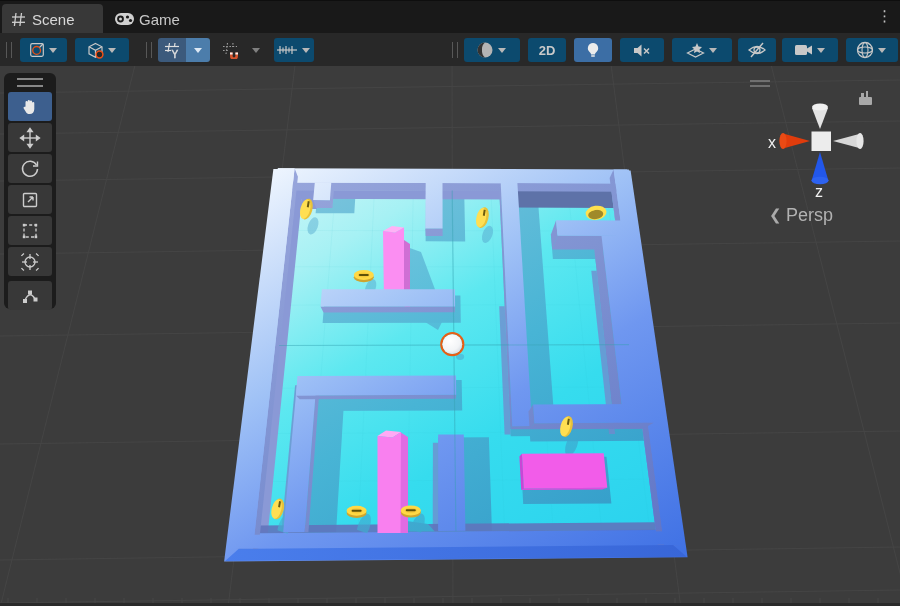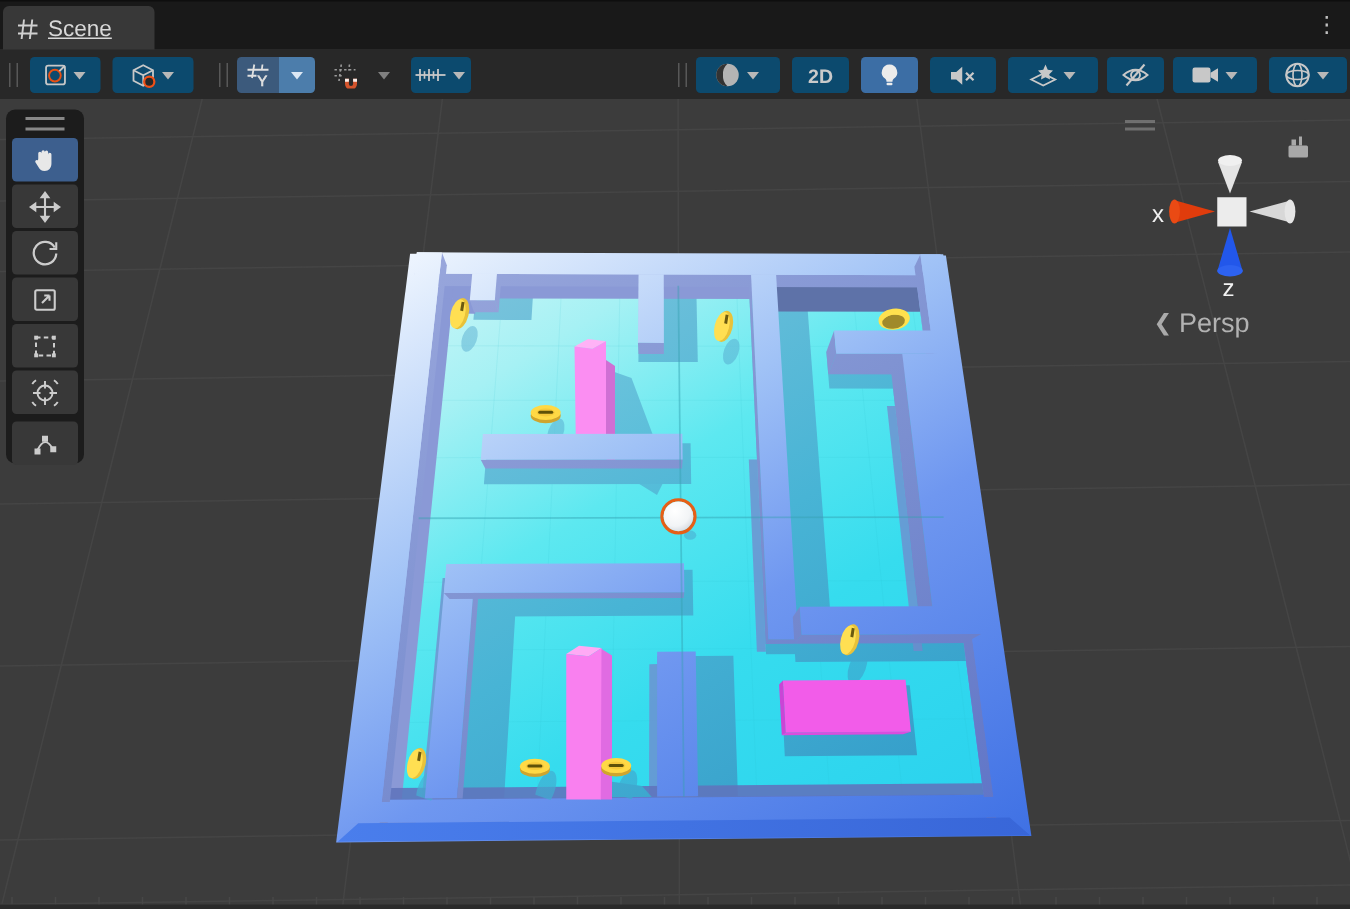--- a/index.html
+++ b/index.html
@@ -1,17 +1,17 @@
 <!DOCTYPE html>
 <html><head><meta charset="utf-8"><style>
 *{margin:0;padding:0;box-sizing:border-box;}
 html,body{width:900px;height:606px;overflow:hidden;background:#3c3c3c;font-family:"Liberation Sans",sans-serif;}
 #tabbar{position:absolute;left:0;top:0;width:900px;height:33px;background:#191919;border-top:1px solid #0e0e0e;}
 .tab{position:absolute;top:3px;height:30px;display:flex;align-items:center;color:#d8d8d8;font-size:15px;}
-#tab-scene{left:2px;width:101px;background:#383838;border-radius:4px 4px 0 0;padding-left:9px;text-decoration:underline;}
+#tab-scene{left:2px;width:101px;background:#383838;border-radius:4px 4px 0 0;padding-left:9px;}
 #tab-game{left:103px;width:110px;background:#191919;padding-left:12px;color:#c8c8c8;}
 #dots{position:absolute;right:8px;top:6px;color:#c0c0c0;font-size:15px;letter-spacing:0;}
 #toolbar{position:absolute;left:0;top:33px;width:900px;height:33px;background:#282828;}
 .tbtn{position:absolute;top:5px;height:24px;background:#0c4a6e;border-radius:3px;display:flex;align-items:center;justify-content:center;}
 .grip{position:absolute;top:9px;width:6px;height:16px;border-left:1px solid #585858;border-right:1px solid #585858;}
 .arrow{width:0;height:0;border-left:4.5px solid transparent;border-right:4.5px solid transparent;border-top:5px solid #b8b8b8;margin-left:4px;margin-right:2px;}
 #viewport{position:absolute;left:0;top:33px;width:900px;height:573px;background:#3c3c3c;overflow:hidden;}
 #leftpal{position:absolute;left:4px;top:40px;width:52px;height:236px;background:#1c1c1c;border-radius:6px;padding-top:3px;}
 .palbtn{width:44px;height:29px;margin:2px auto;background:#383838;display:flex;align-items:center;justify-content:center;border-radius:3px;}
 .palbtn.sel{background:#3d5f8e;}
@@ -342,20 +342,30 @@
 <div id="tabbar">
   <div class="tab" id="tab-scene">
       <svg width="15" height="15" viewBox="0 0 15 15" stroke="#d0d0d0" stroke-width="1.3" fill="none">
         <line x1="5" y1="1" x2="3.4" y2="14"></line>
         <line x1="10.5" y1="1" x2="8.9" y2="14"></line>
         <line x1="1" y1="5" x2="14" y2="5"></line>
         <line x1="1" y1="10.3" x2="14" y2="10.3"></line>
       </svg>
       <span style="margin-left:6px">Scene</span>
     </div>
+  <div class="tab" id="tab-game">
+      <svg width="19" height="12" viewBox="0 0 19 12">
+        <rect x="0" y="0" width="19" height="12" rx="6" fill="#d0d0d0"></rect>
+        <circle cx="5.5" cy="6" r="3.4" fill="#191919"></circle>
+        <circle cx="5.5" cy="6" r="1.5" fill="#d0d0d0"></circle>
+        <circle cx="12.5" cy="4" r="1.6" fill="#191919"></circle>
+        <circle cx="15.5" cy="7.5" r="1.6" fill="#191919"></circle>
+      </svg>
+      <span style="margin-left:5px">Game</span>
+    </div>
   <div id="dots">⋮</div>
 </div>
 
 <div id="toolbar">
   <div class="grip" style="left:6px"></div>
   <div class="tbtn" style="left:20px;width:47px">
       <svg width="16" height="16" viewBox="0 0 16 16" fill="none">
         <rect x="1.7" y="1.7" width="12.6" height="12.6" rx="1.5" stroke="#c8c8c8" stroke-width="1.2"></rect>
         <circle cx="7.6" cy="8.4" r="3.9" stroke="#e85014" stroke-width="1.3" fill="none"></circle>
         <line x1="10.6" y1="5.4" x2="14.2" y2="1.8" stroke="#c8c8c8" stroke-width="1.3"></line>

